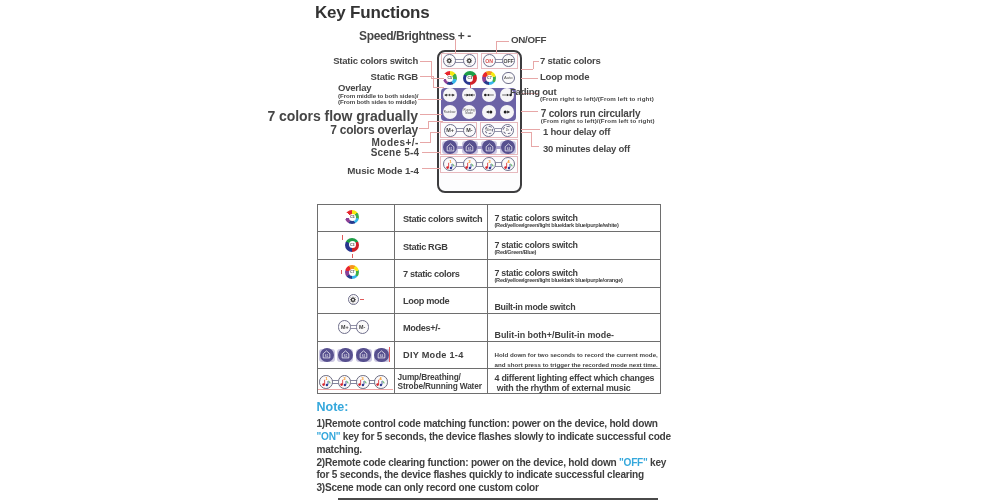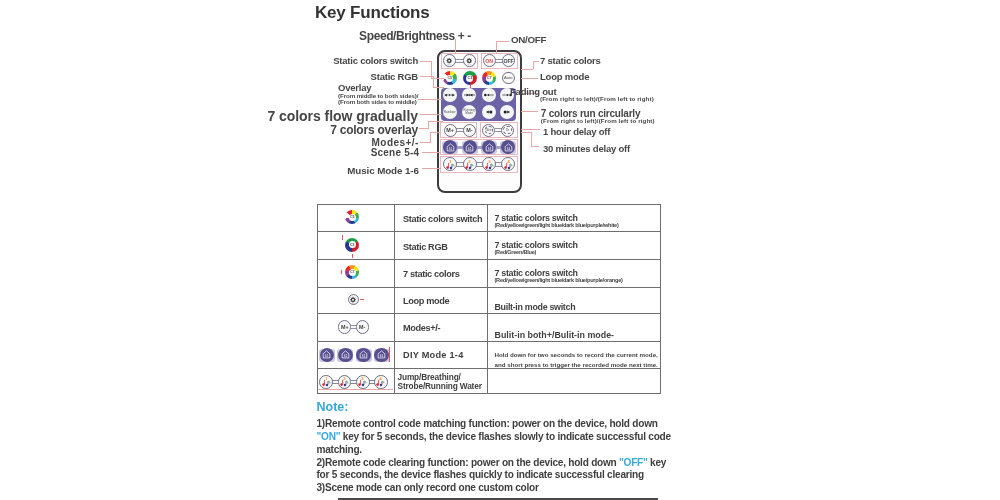--- a/index.html
+++ b/index.html
@@ -247,21 +247,21 @@
 <div class="t" style="left:511px;top:35px;font-size:9.8px;letter-spacing:-0.3px">ON/OFF</div>
 <div class="t r" style="right:582px;top:56px;font-size:9.5px;letter-spacing:-0.22px">Static colors switch</div>
 <div class="t r" style="right:582px;top:72px;font-size:9.5px;letter-spacing:-0.22px">Static RGB</div>
 <div class="t" style="left:338px;top:83px;font-size:9.5px;letter-spacing:-0.22px">Overlay</div>
 <div class="t" style="left:338px;top:92.5px;font-size:6.2px;letter-spacing:-0.1px">(From middle to both sides)/</div>
 <div class="t" style="left:338px;top:99px;font-size:6.2px;letter-spacing:-0.1px">(From both sides to middle)</div>
 <div class="t r" style="right:582px;top:109px;font-size:14px;letter-spacing:-0.05px">7 colors flow gradually</div>
 <div class="t r" style="right:582px;top:123.5px;font-size:12px;letter-spacing:-0.22px">7 colors overlay</div>
 <div class="t r" style="right:581.2px;top:137.5px;font-size:10px;letter-spacing:0.45px">Modes+/-</div>
 <div class="t r" style="right:580.8px;top:147.5px;font-size:10px;letter-spacing:0.2px">Scene 5-4</div>
-<div class="t r" style="right:581.2px;top:165.5px;font-size:9.8px;letter-spacing:-0.1px">Music Mode 1-6</div>
+<div class="t r" style="right:581.2px;top:165.5px;font-size:9.8px;letter-spacing:-0.1px">Music Mode 1-4</div>
 <div class="t" style="left:540px;top:55.5px;font-size:9.5px;letter-spacing:-0.22px">7 static colors</div>
 <div class="t" style="left:540px;top:71.5px;font-size:9.5px;letter-spacing:-0.22px">Loop mode</div>
 <div class="t" style="left:510px;top:86.5px;font-size:9.5px;letter-spacing:-0.22px">Fading out</div>
 <div class="t" style="left:540px;top:95.5px;font-size:6.2px;letter-spacing:0.12px">(From right to left)/(From left to right)</div>
 <div class="t" style="left:540.8px;top:108.5px;font-size:10px;letter-spacing:-0.22px">7 colors run circularly</div>
 <div class="t" style="left:540.8px;top:117.5px;font-size:6.2px;letter-spacing:0.12px">(From right to left)/(From left to right)</div>
 <div class="t" style="left:543px;top:127px;font-size:9.5px;letter-spacing:-0.22px">1 hour delay off</div>
 <div class="t" style="left:543px;top:144px;font-size:9.5px;letter-spacing:-0.22px">30 minutes delay off</div>
 
 <div style="position:absolute;left:316.5px;top:203.5px;width:344.5px;height:190.7px;border:1px solid #6e6e6e;box-sizing:border-box"></div>
@@ -387,18 +387,19 @@
 
 <div class="t" style="left:494.5px;top:213.6px;font-size:8.9px;letter-spacing:-0.3px;color:#3f3f3f">7 static colors switch</div>
 <div class="t" style="left:494.5px;top:222.8px;font-size:5.6px;letter-spacing:-0.25px;color:#3f3f3f">(Red/yellow/green/light blue/dark blue/purple/white)</div>
 <div class="t" style="left:494.5px;top:241.2px;font-size:8.9px;letter-spacing:-0.3px;color:#3f3f3f">7 static colors switch</div>
 <div class="t" style="left:494.5px;top:250.4px;font-size:5.6px;letter-spacing:-0.25px;color:#3f3f3f">(Red/Green/Blue)</div>
 <div class="t" style="left:494.5px;top:268.8px;font-size:8.9px;letter-spacing:-0.3px;color:#3f3f3f">7 static colors switch</div>
 <div class="t" style="left:494.5px;top:278px;font-size:5.6px;letter-spacing:-0.25px;color:#3f3f3f">(Red/yellow/green/light blue/dark blue/purple/orange)</div>
 <div class="t" style="left:494.5px;top:302.6px;font-size:8.9px;letter-spacing:-0.3px;color:#3f3f3f">Built-in mode switch</div>
 <div class="t" style="left:494.5px;top:330.6px;font-size:8.9px;letter-spacing:0px;color:#3f3f3f">Bulit-in both+/Bulit-in mode-</div>
 <div class="t" style="left:494.5px;top:350.2px;font-size:6.2px;letter-spacing:0px;color:#3f3f3f;line-height:9.7px">Hold down for two seconds to record the current mode,<br>and short press to trigger the recorded mode next time.</div>
+<div class="t" style="left:494.5px;top:374px;font-size:8.9px;letter-spacing:-0.24px;color:#3f3f3f;line-height:9.7px">4 different lighting effect which changes<br>&nbsp;with the rhythm of external music</div>
 
 <div class="t" style="left:316.5px;top:401px;font-size:12.5px;font-weight:bold;color:#35a8dc">Note:</div>
 <div class="t" style="left:316.5px;top:418px;font-size:10.1px;letter-spacing:-0.25px;color:#3f3f3f;line-height:12.85px">1)Remote control code matching function: power on the device, hold down<br><span style="color:#35a8dc">"ON"</span> key for 5 seconds, the device flashes slowly to indicate successful code<br>matching.<br>2)Remote code clearing function: power on the device, hold down <span style="color:#35a8dc">"OFF"</span> key<br>for 5 seconds, the device flashes quickly to indicate successful clearing<br>3)Scene mode can only record one custom color</div>
 
 <div style="position:absolute;left:338px;top:498px;width:320px;height:2px;background:#4a4a4a"></div>
 </div>
 
 </body></html>

